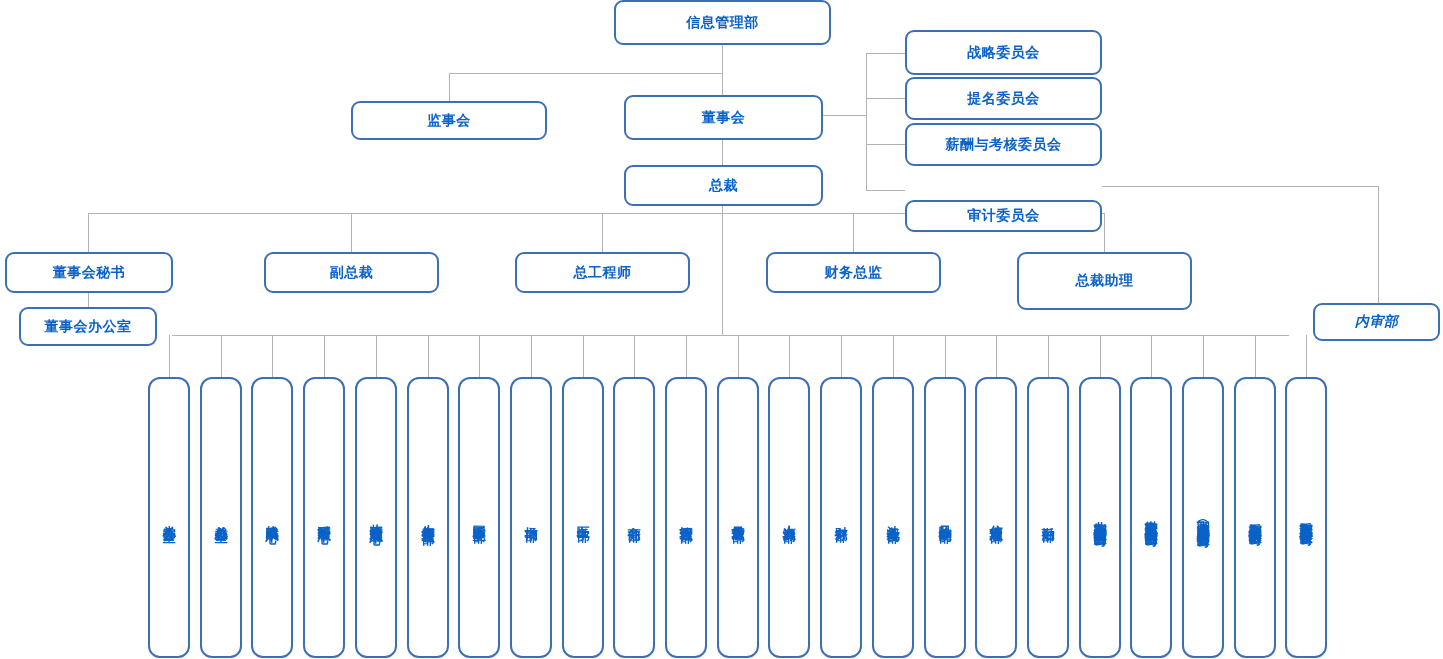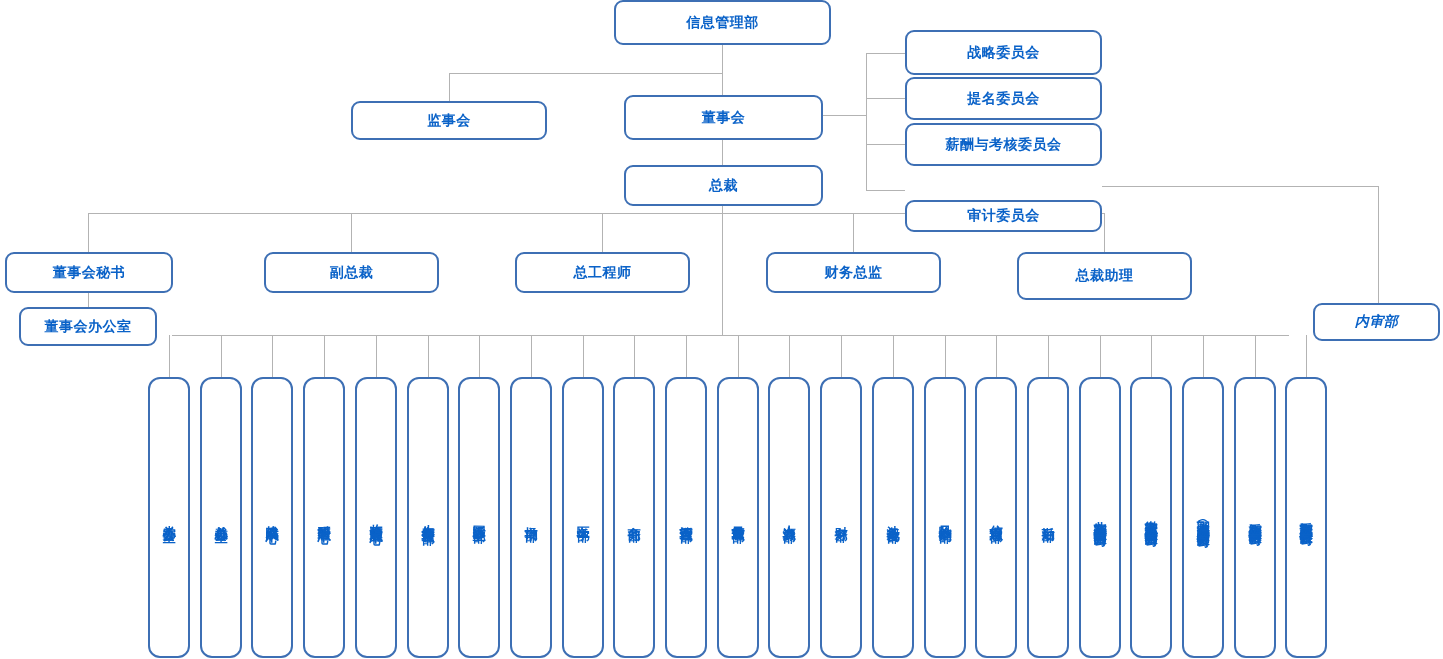--- a/index.html
+++ b/index.html
@@ -133,21 +133,21 @@
   </div>
   <div class="node h" style="left:264px; top:252px; width:175px; height:41px;">
     <span>副总裁</span>
   </div>
   <div class="node h" style="left:515px; top:252px; width:175px; height:41px;">
     <span>总工程师</span>
   </div>
   <div class="node h" style="left:766px; top:252px; width:175px; height:41px;">
     <span>财务总监</span>
   </div>
-  <div class="node h" style="left:1017px; top:252px; width:175px; height:48px;">
+  <div class="node h" style="left:1017px; top:252px; width:175px; height:58px;">
     <span>总裁助理</span>
   </div>
 
   <div class="node h" style="left:19px; top:307px; width:138px; height:39px;">
     <span>董事会办公室</span>
   </div>
 
   <div class="node h" style="left:1313px; top:303px; width:127px; height:38px;font-style:italic;">
     <span>内审部</span>
   </div>

